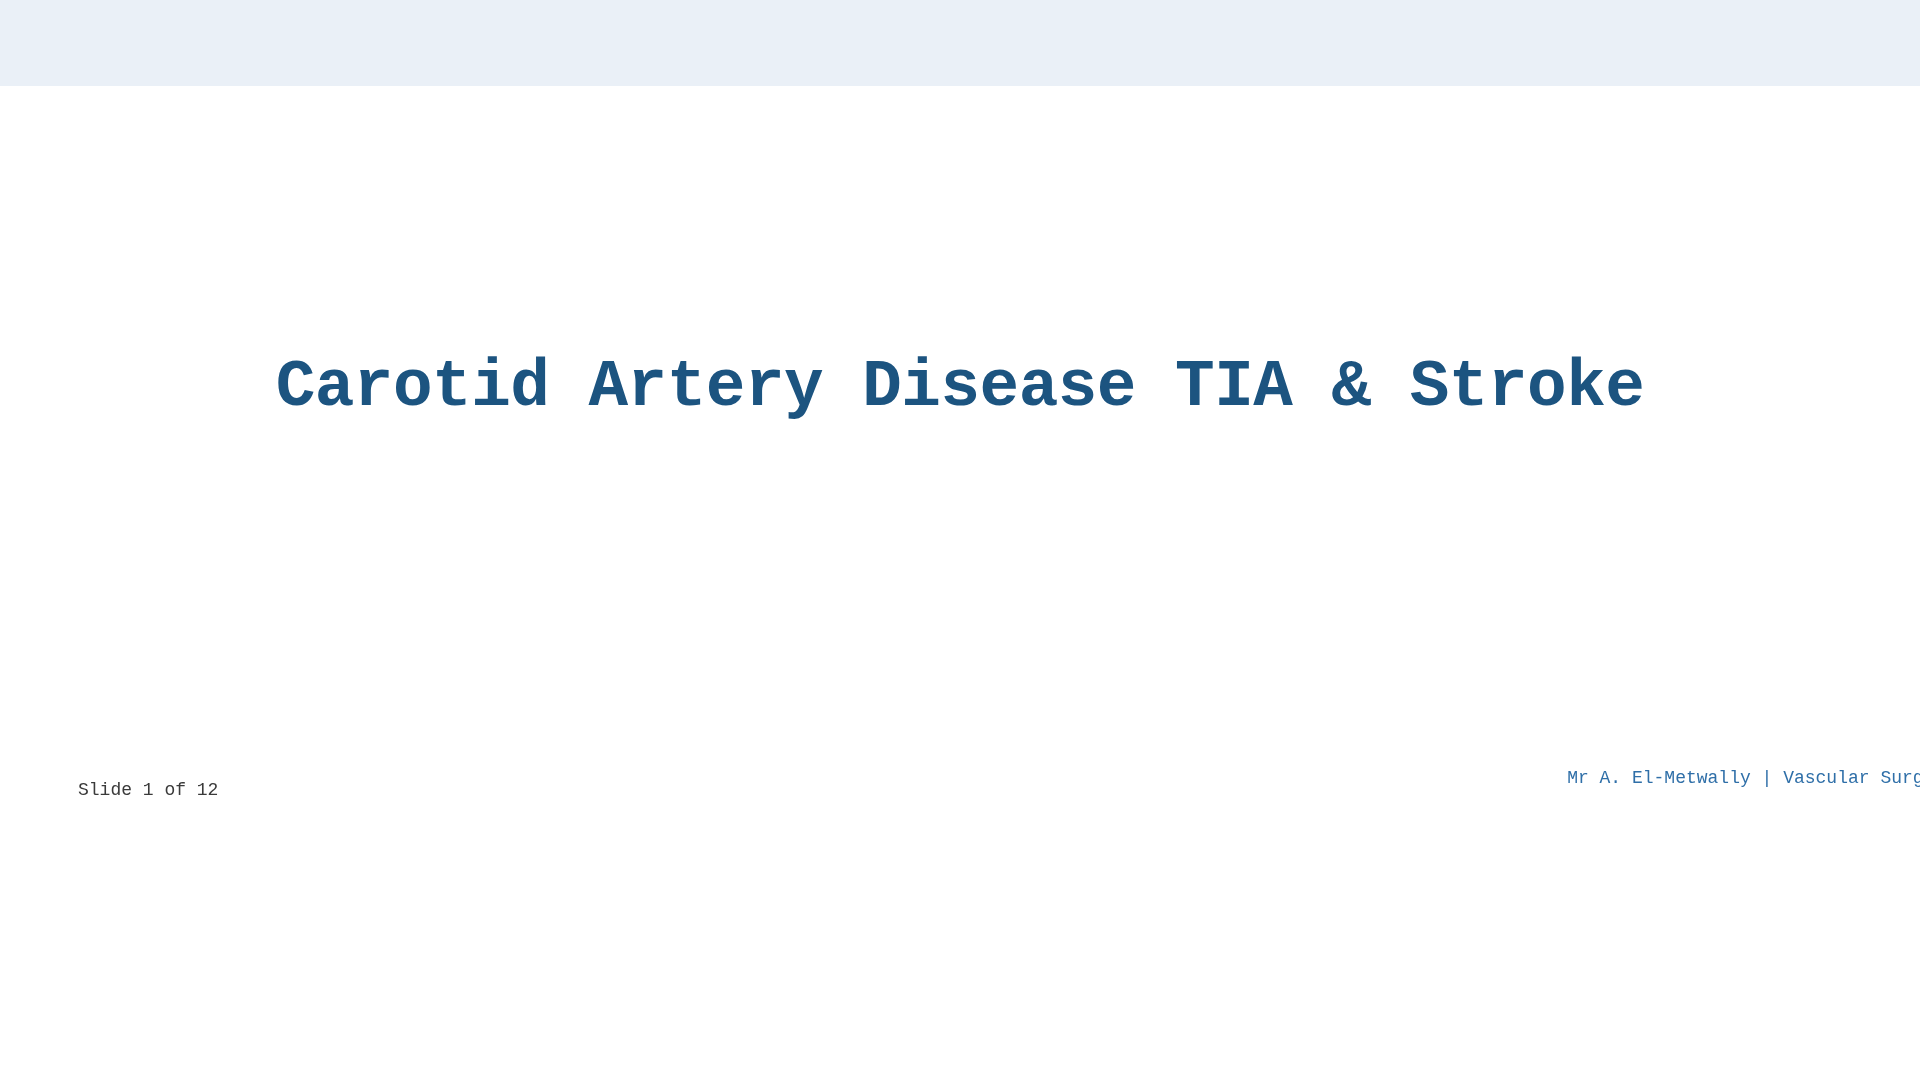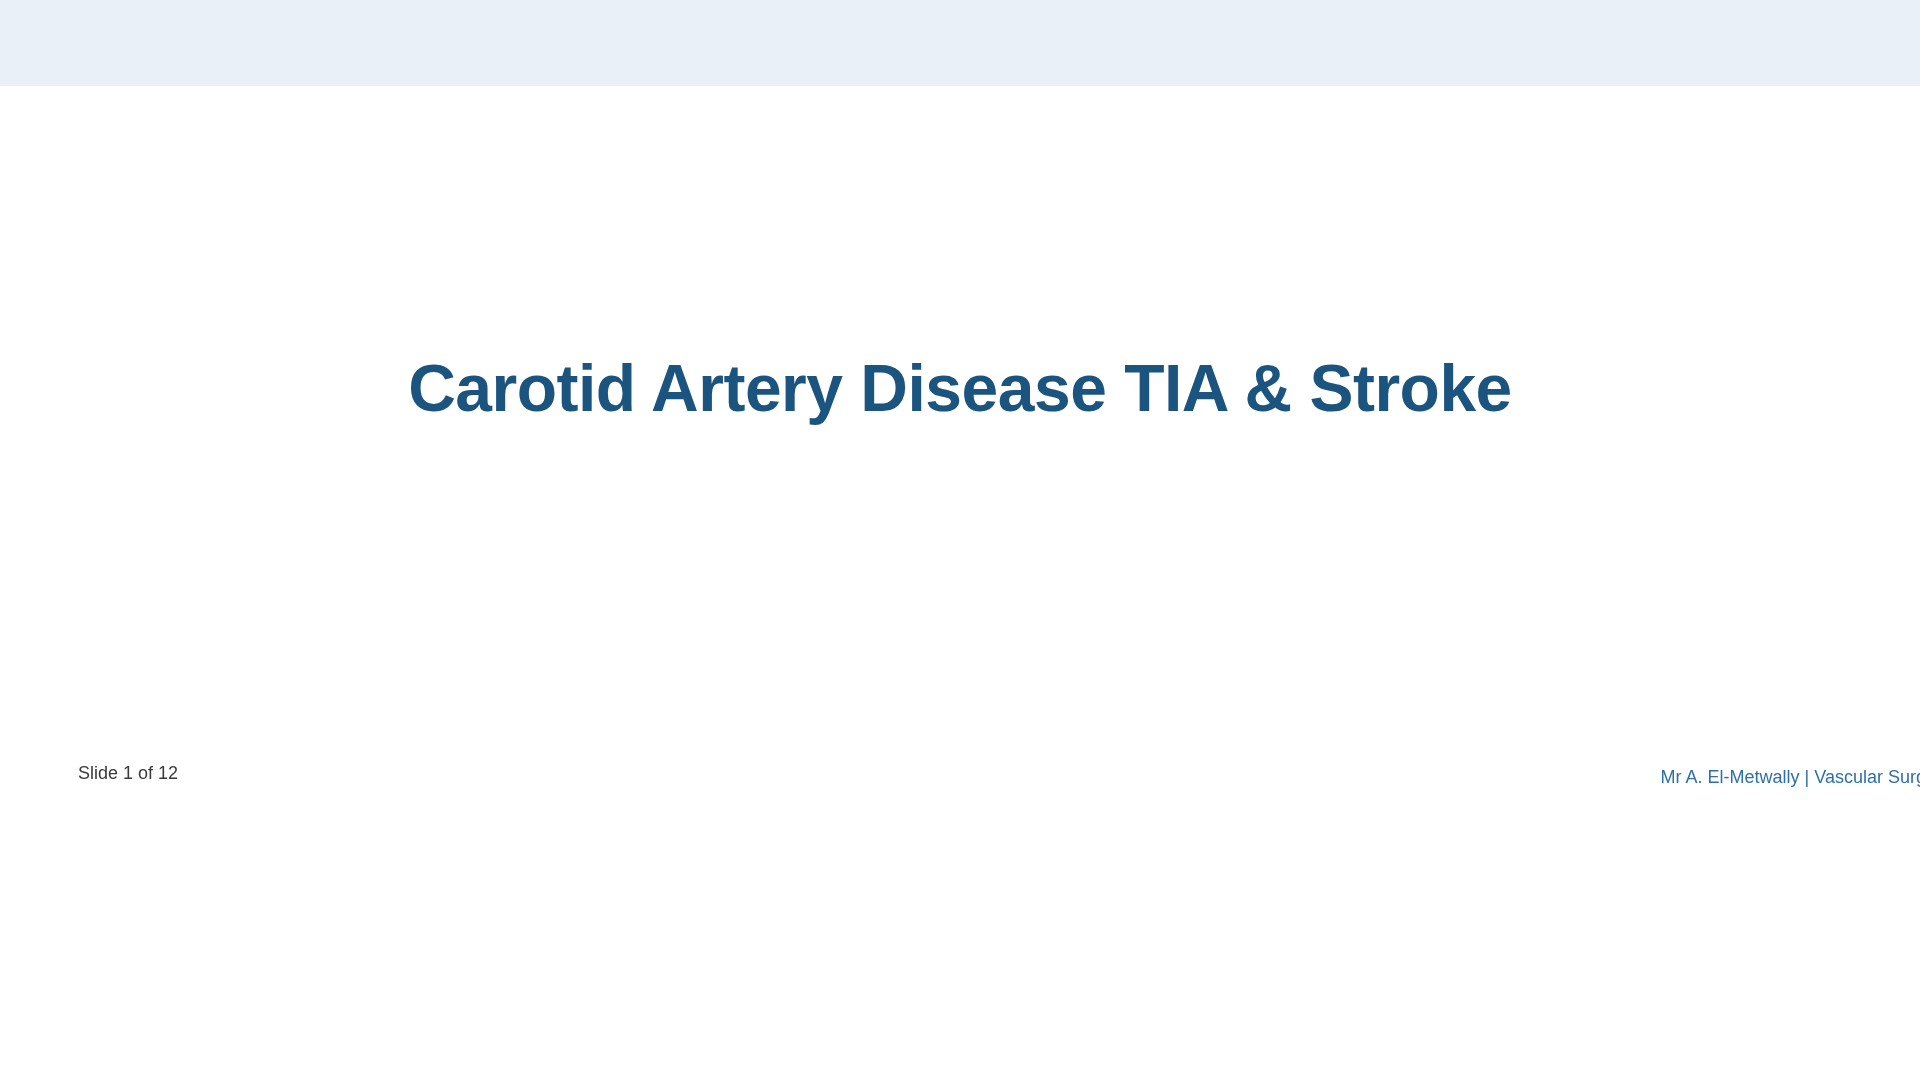--- a/index.html
+++ b/index.html
@@ -12,20 +12,21 @@
     font-family: "Liberation Sans", sans-serif;
   }
 
   .slide {
     position: relative;
     width: 1920px;
     height: 820px;
     background: #ffffff;
     box-sizing: border-box;
     overflow: hidden;
+    font-family: Liberation Mono, monospace;
   }
 
   .top-band {
     position: absolute;
     top: 0;
     left: 0;
     width: 1920px;
     height: 86px;
     background: #eaf0f7;
   }
@@ -59,21 +60,21 @@
     text-align: center;
     font-size: 33px;
     font-weight: normal;
     color: #33404d;
     line-height: 1.3;
   }
 
   .footer-left {
     position: absolute;
     left: 78px;
-    bottom: 36px;
+    bottom: 20px;
     font-size: 18px;
     color: #3a3a3a;
   }
 
   .footer-right {
     position: absolute;
     right: -36px;
     bottom: 32px;
     font-size: 18px;
     color: #2f6fa8;

